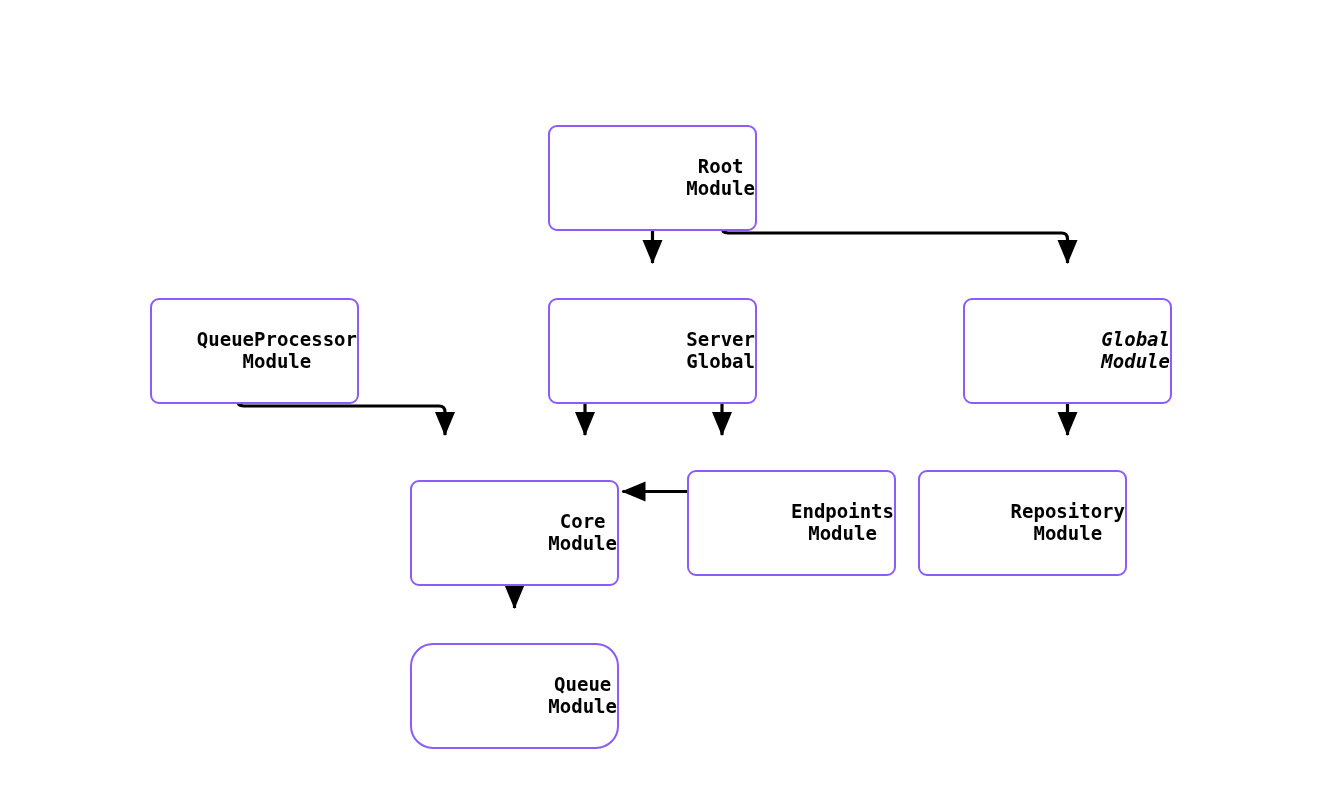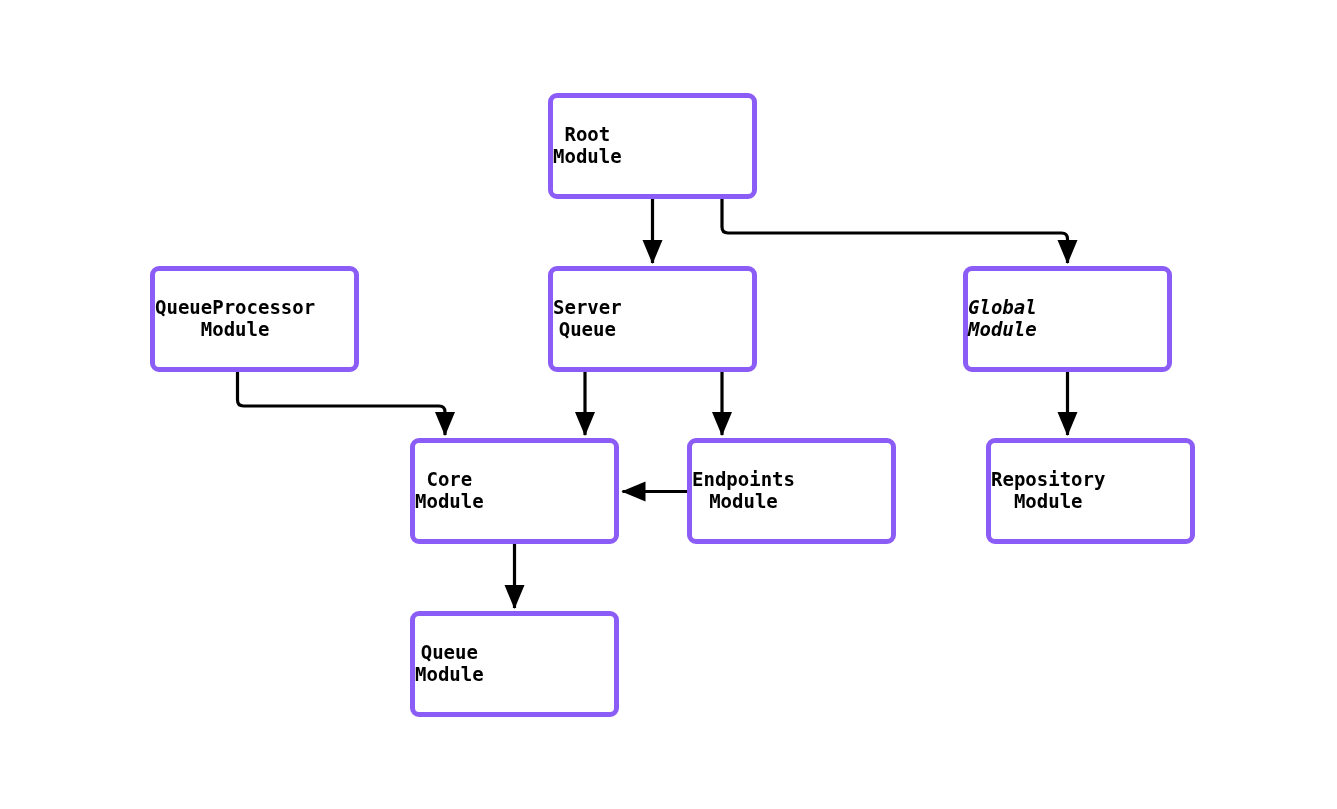--- a/index.html
+++ b/index.html
@@ -26,42 +26,43 @@
     fill: none;
     stroke: #000000;
     stroke-width: 3.2;
   }
   .node {
     position: absolute;
     width: 209px;
     height: 106px;
     box-sizing: border-box;
     background: #ffffff;
-    border: 5px solid #8b5cf6;
+    border: 2px solid #8b5cf6;
     border-radius: 9px;
     display: flex;
     align-items: center;
-    justify-content: flex-start;
+    justify-content: flex-end;
+    margin-top: 32px;
   }
   .node-label {
     font-weight: bold;
     font-size: 19px;
     line-height: 1.15;
     color: #000000;
     text-align: center;
     white-space: pre-line;
   }
   .n-root          { left: 548px; top: 93px;  }
   .n-queueprocessor{ left: 150px; top: 266px; }
   .n-server        { left: 548px; top: 266px; }
   .n-global        { left: 963px; top: 266px; font-style: italic; }
-  .n-core          { left: 410px; top: 438px; }
+  .n-core          { left: 410px; top: 448px; }
   .n-endpoints     { left: 687px; top: 438px; }
-  .n-repository    { left: 986px; top: 438px; }
-  .n-queue         { left: 410px; top: 611px; }
+  .n-repository    { left: 918px; top: 438px; }
+  .n-queue         { left: 410px; top: 611px; border-radius: 23px; }
 </style>
 </head>
 <body>
 
 <div class="canvas">
 
   <svg class="edge-layer" width="1337" height="809" viewBox="0 0 1337 809" xmlns="http://www.w3.org/2000/svg">
     <defs>
       <marker id="arrowhead" markerUnits="userSpaceOnUse" markerWidth="26" markerHeight="22" viewBox="0 0 26 22" refX="24" refY="11" orient="auto">
         <path d="M1,1 L25,11 L1,21 Z" fill="#000000"></path>
@@ -90,21 +91,21 @@
 Module</span>
   </div>
 
   <div class="node n-queueprocessor">
     <span class="node-label">QueueProcessor
 Module</span>
   </div>
 
   <div class="node n-server">
     <span class="node-label">Server
-Queue</span>
+Global</span>
   </div>
 
   <div class="node n-global">
     <span class="node-label">Global
 Module</span>
   </div>
 
   <div class="node n-core">
     <span class="node-label">Core
 Module</span>

